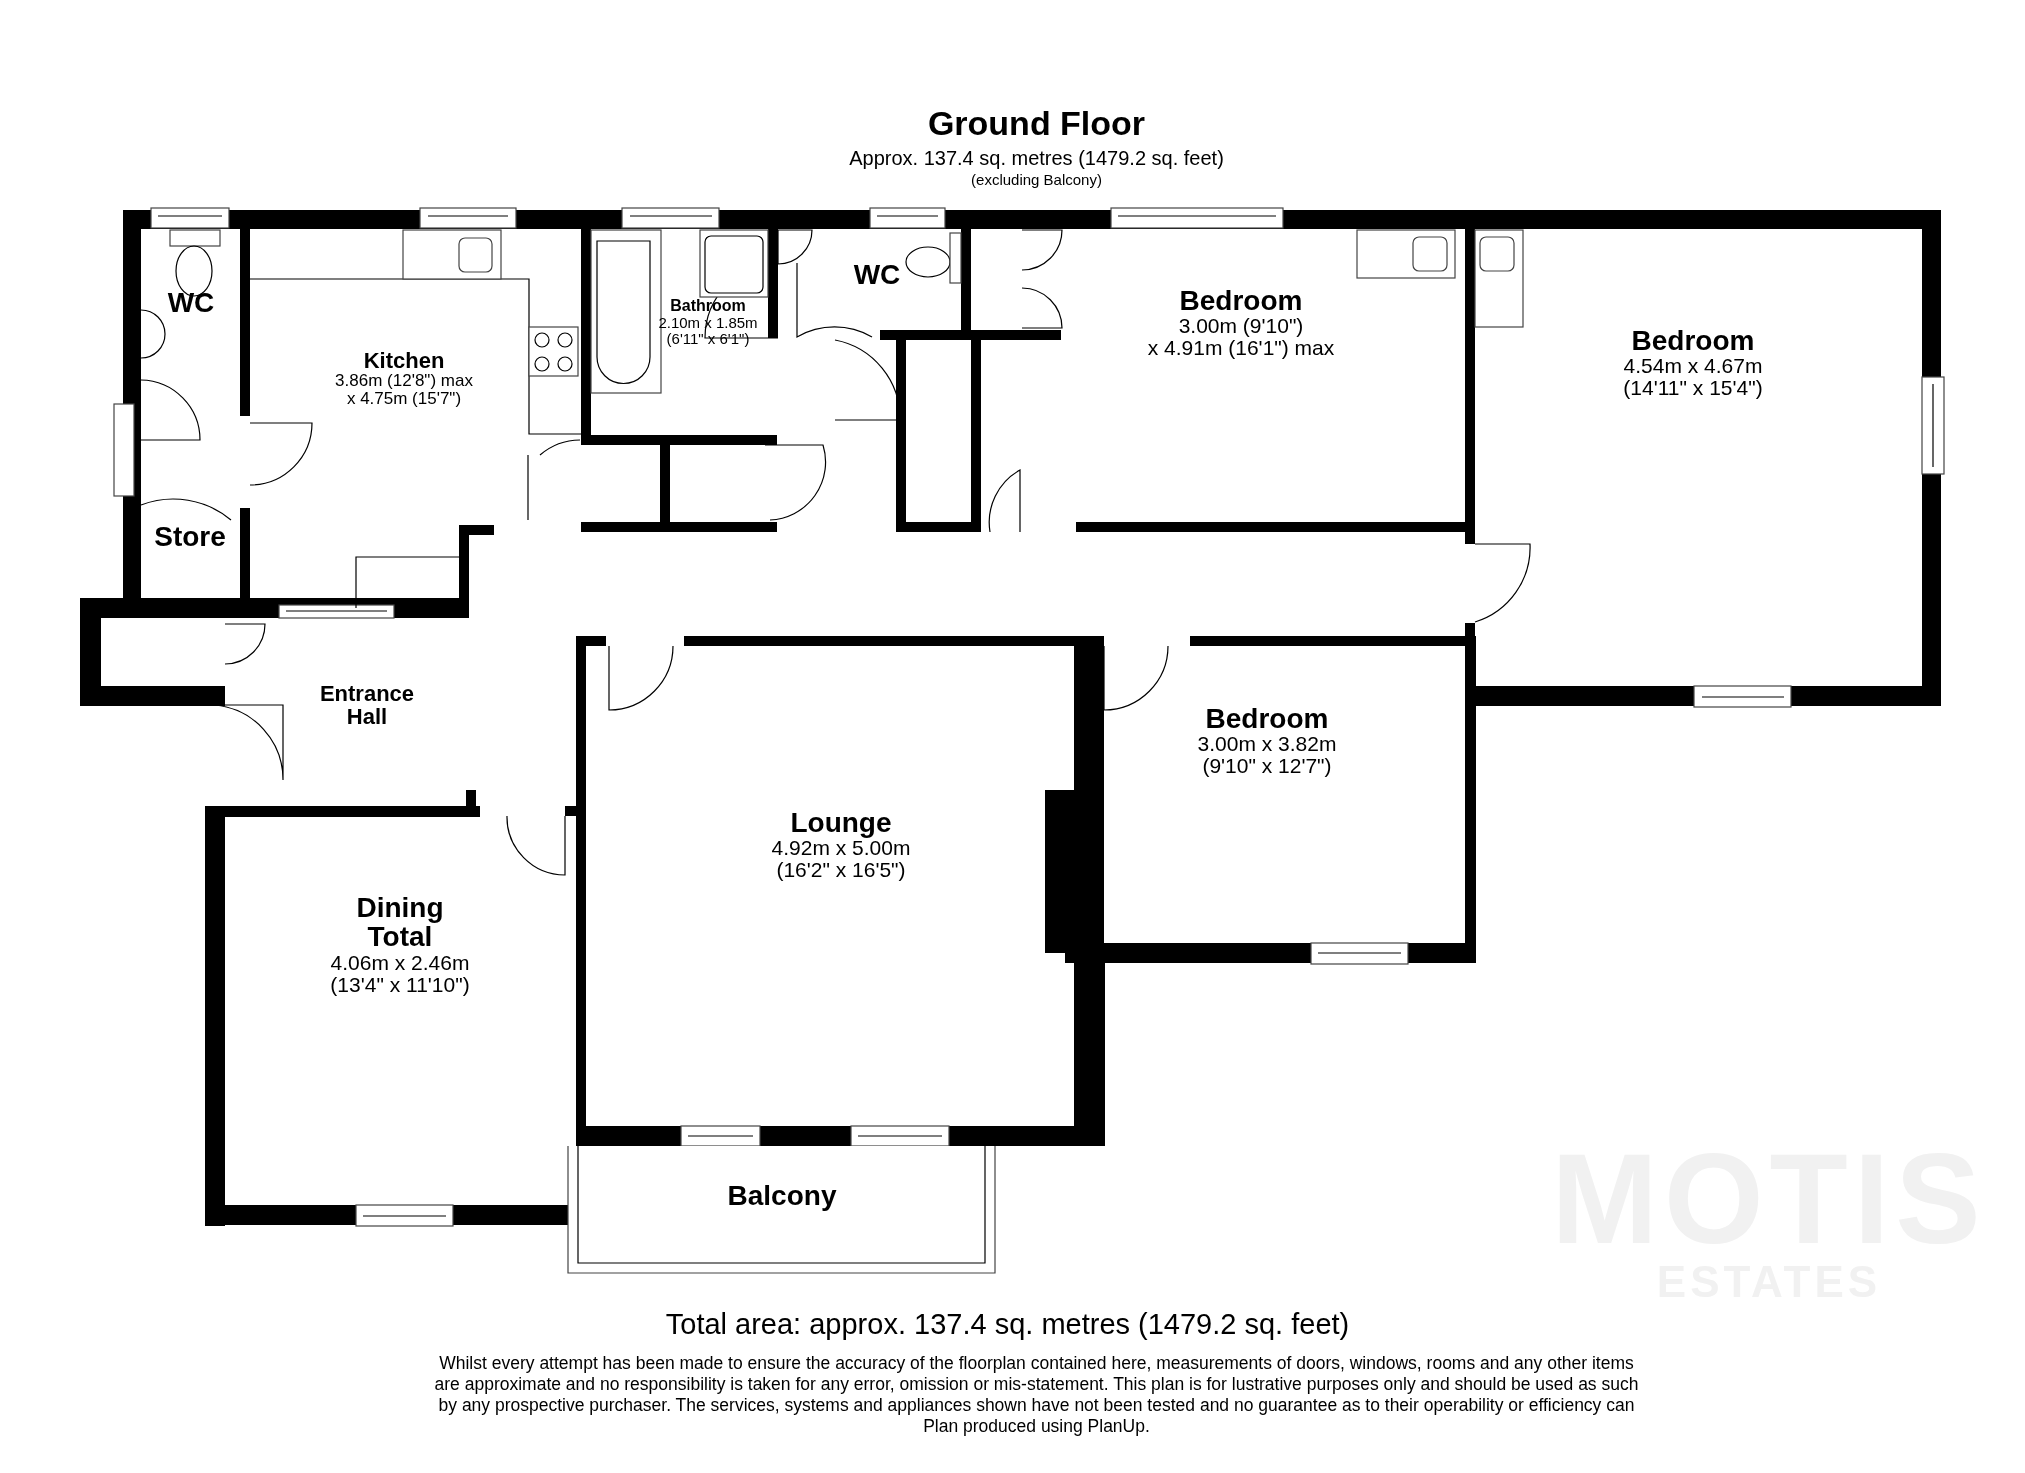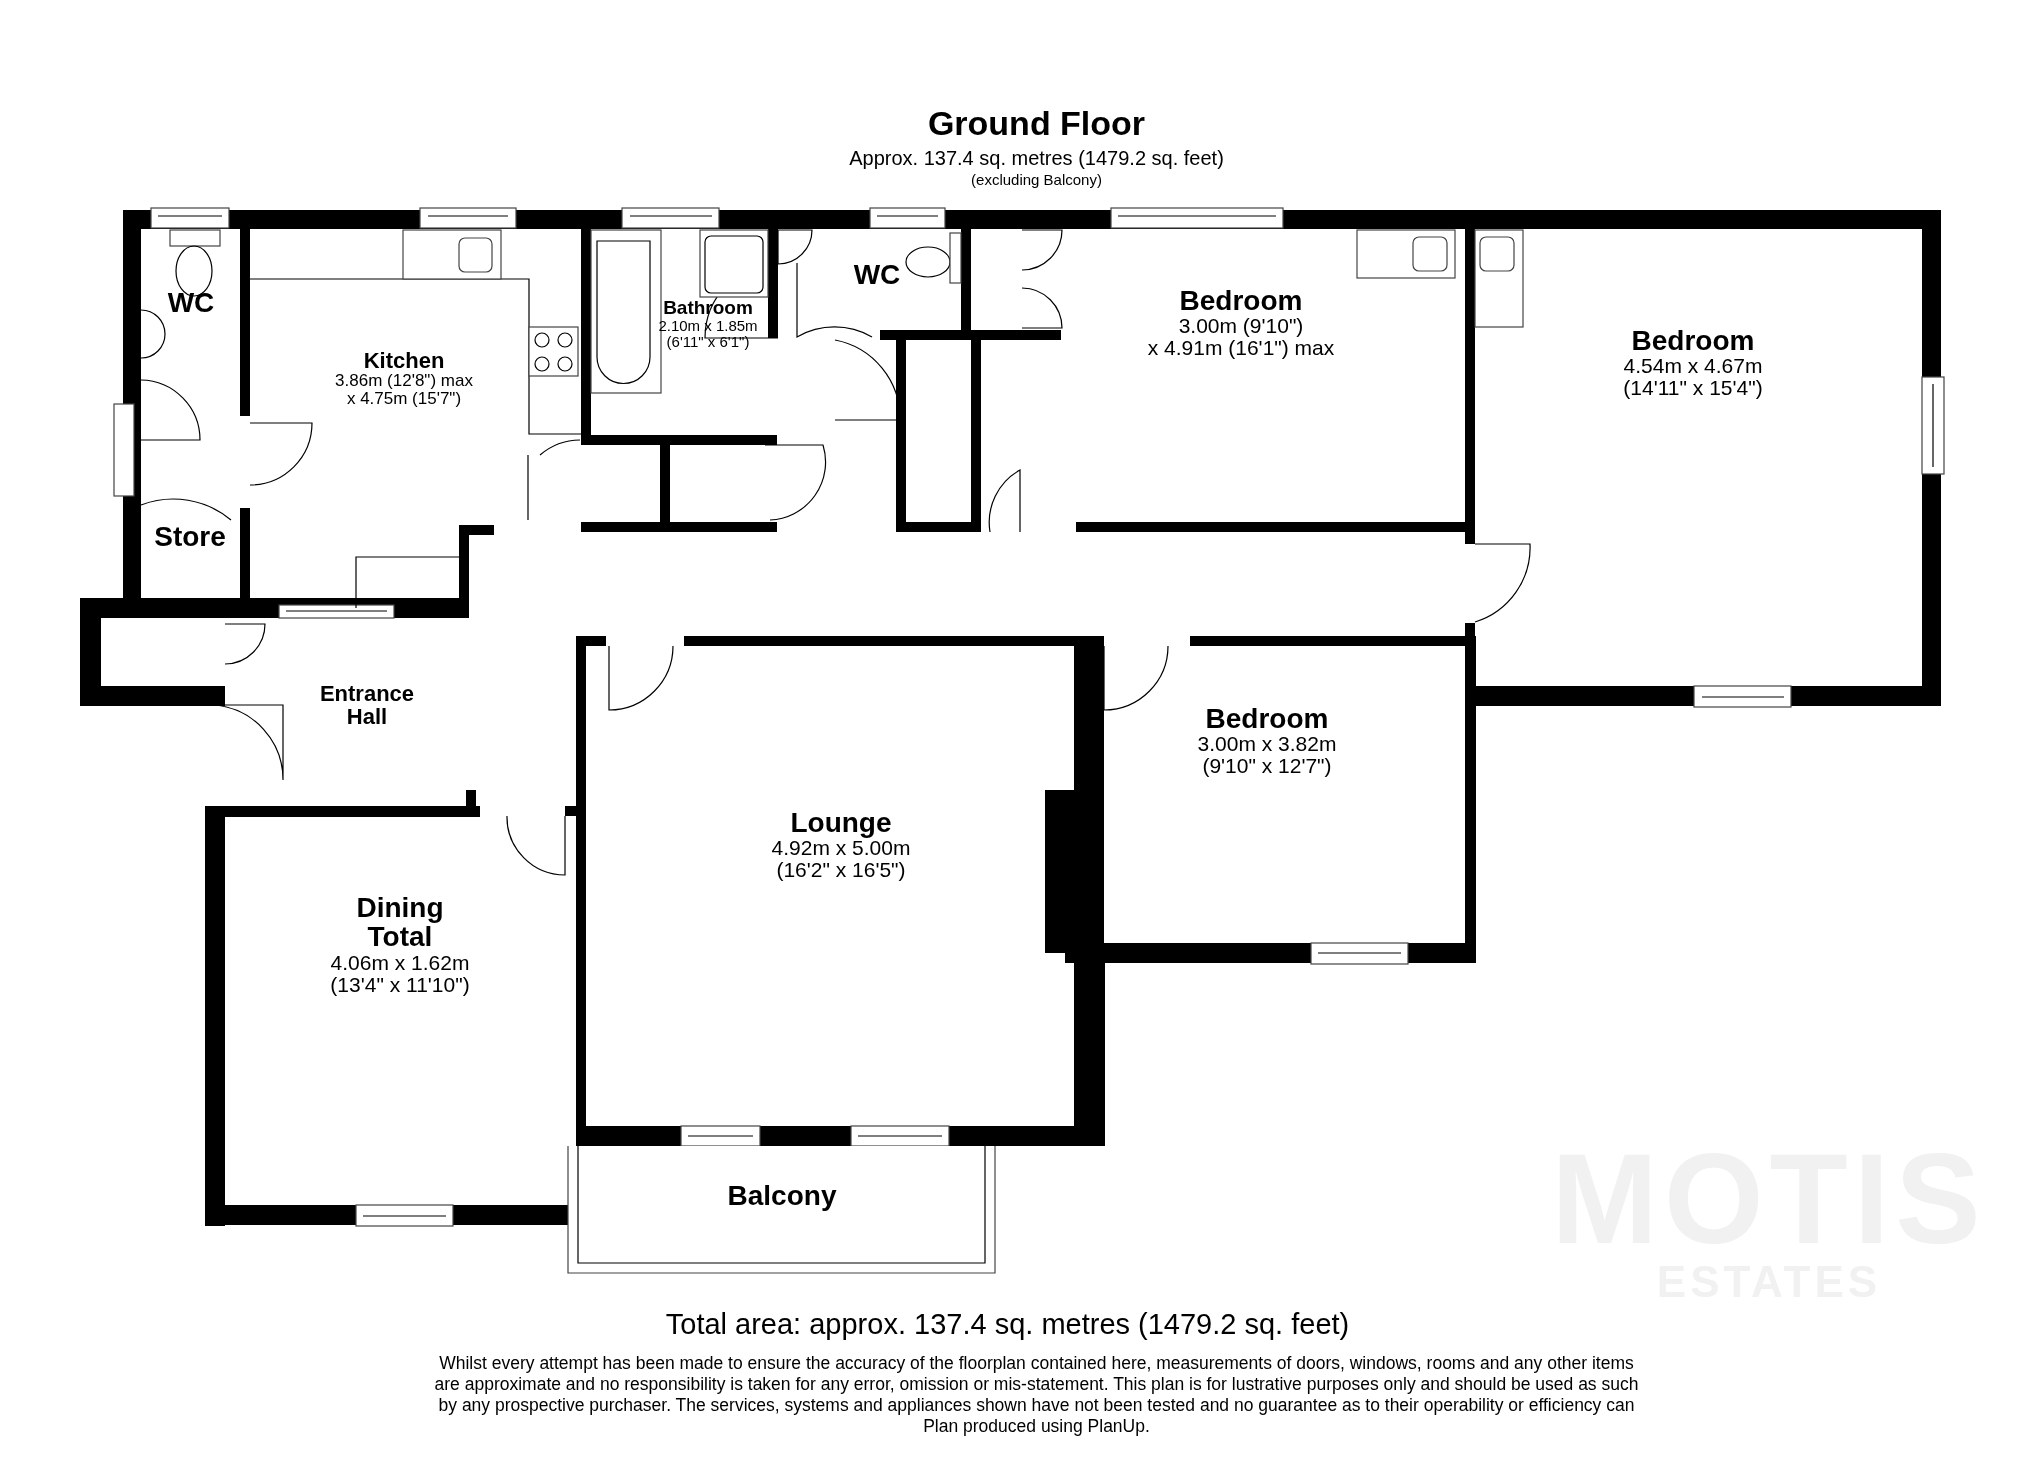--- a/index.html
+++ b/index.html
@@ -9,21 +9,21 @@
   .hdr-sub { left: 0; width: 2025px; top: 147px; text-align: center; font-size: 20px; }
   .hdr-note { left: 0; width: 2025px; top: 171px; text-align: center; font-size: 15px; }
   svg.plan { position: absolute; left: 0; top: 0; }
   .wall { fill: #000; }
   .thin { fill: none; stroke: #000; stroke-width: 1.2; }
   .win { fill: #fff; stroke: #444; stroke-width: 1.2; }
   .fix { fill: #fff; stroke: #444; stroke-width: 1.2; }
   .label { position: absolute; text-align: center; line-height: 1.05; transform: translateX(-50%); white-space: nowrap; }
   .room-name { font-weight: bold; font-size: 28px; }
   .room-name.sm { font-size: 22px; }
-  .room-name.xs { font-size: 19px; }
+  .room-name.xs { font-size: 16px; }
   .room-dim { font-size: 21px; text-align: center; }
   .room-dim.sm { font-size: 17px; }
   .room-dim.xs { font-size: 15px; }
   .total { left: 0; width: 1967px; top: 1308px; text-align: center; font-size: 29px; }
   .disclaimer { left: 330px; width: 1365px; top: 1353px; text-align: center; font-size: 17.5px; line-height: 21px; }
   .watermark { left: 1485px; top: 1135px; width: 520px; text-align: center; color: #f1f1f1; font-weight: bold; }
   .wm-main { font-size: 128px; letter-spacing: 6px; line-height: 1; }
   .wm-sub { font-size: 44px; letter-spacing: 4px; margin-top: -6px; }
 </style>
 </head>
@@ -228,21 +228,21 @@
   <div class="room-dim">(16'2" x 16'5")</div>
 </div>
 <div class="label" style="left:1267px; top:704px;">
   <div class="room-name">Bedroom</div>
   <div class="room-dim">3.00m x 3.82m</div>
   <div class="room-dim">(9'10" x 12'7")</div>
 </div>
 <div class="label" style="left:400px; top:893px;">
   <div class="room-name">Dining</div>
   <div class="room-name">Total</div>
-  <div class="room-dim">4.06m x 1.62m</div>
+  <div class="room-dim">4.06m x 2.46m</div>
   <div class="room-dim">(13'4" x 11'10")</div>
 </div>
 <div class="label" style="left:782px; top:1181px;">
   <div class="room-name">Balcony</div>
 </div>
 
 <div class="abs total">Total area: approx. 137.4 sq. metres (1479.2 sq. feet)</div>
 <div class="abs disclaimer">
   <div>Whilst every attempt has been made to ensure the accuracy of the floorplan contained here, measurements of doors, windows, rooms and any other items</div>
   <div>are approximate and no responsibility is taken for any error, omission or mis-statement. This plan is for lustrative purposes only and should be used as such</div>

